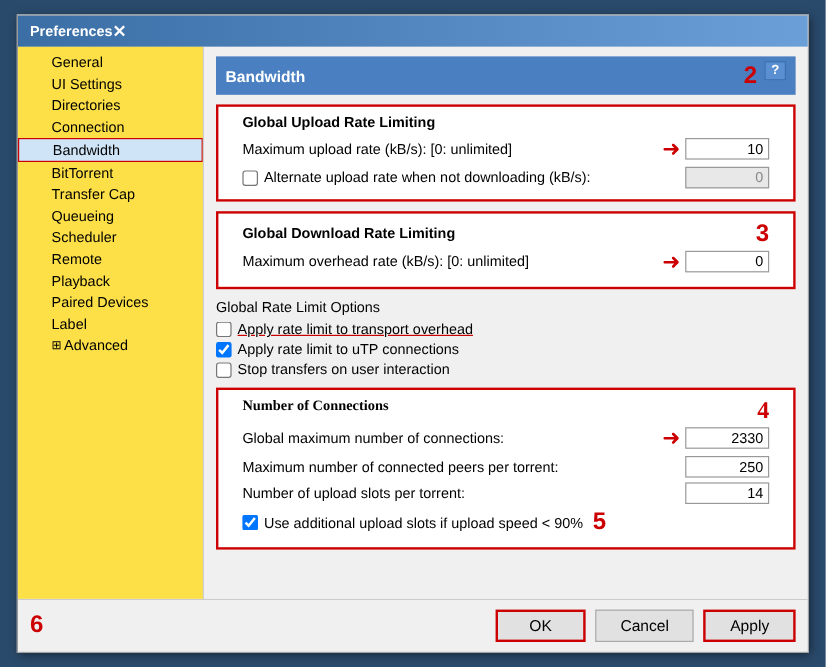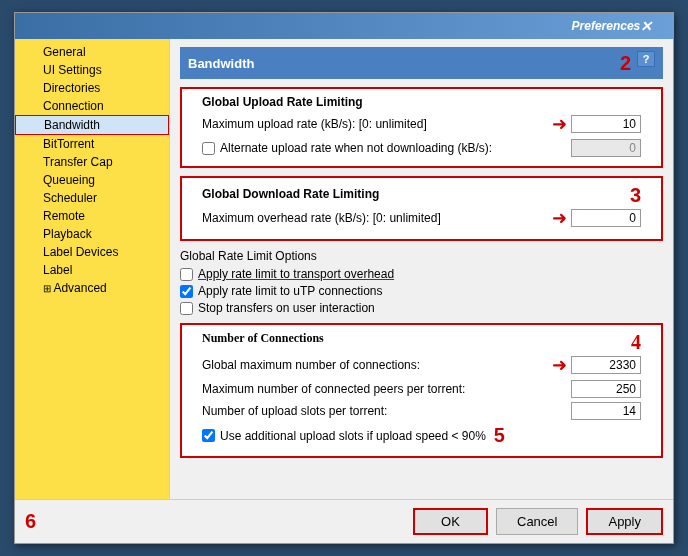--- a/index.html
+++ b/index.html
@@ -18,27 +18,26 @@
     .dialog {
       width: 660px;
       background: #f0f0f0;
       border: 1px solid #999;
       box-shadow: 2px 2px 8px rgba(0,0,0,0.5);
     }
 
     .title-bar {
       background: linear-gradient(to right, #3a6ea5, #6a9fd8);
       color: white;
-      padding: 6px 21px;
-      display: flex;
-      justify-content: flex-end;
+      padding: 6px 10px;
+      display: flex;
+      justify-content: flex-start;
       align-items: center;
       font-size: 12px;
       font-weight: bold;
-      font-style: italic;
     }
 
     .title-bar-close {
       color: white;
       font-size: 14px;
       cursor: pointer;
       line-height: 1;
     }
 
     .dialog-body {
@@ -229,21 +228,21 @@
       <div class="sidebar-item indent1">UI Settings</div>
       <div class="sidebar-item indent1">Directories</div>
       <div class="sidebar-item indent1">Connection</div>
       <div class="sidebar-item indent1 active">Bandwidth</div>
       <div class="sidebar-item indent1">BitTorrent</div>
       <div class="sidebar-item indent1">Transfer Cap</div>
       <div class="sidebar-item indent1">Queueing</div>
       <div class="sidebar-item indent1">Scheduler</div>
       <div class="sidebar-item indent1">Remote</div>
       <div class="sidebar-item indent1">Playback</div>
-      <div class="sidebar-item indent1">Label Devices</div>
+      <div class="sidebar-item indent1">Paired Devices</div>
       <div class="sidebar-item indent1">Label</div>
       <div class="sidebar-item indent1" style="display:flex;align-items:center;">
         <span style="margin-right:2px;font-size:10px;">⊞</span>
         <span>Advanced</span>
       </div>
     </div>
 
     <div class="main-content">
 
       <div class="section-header">

